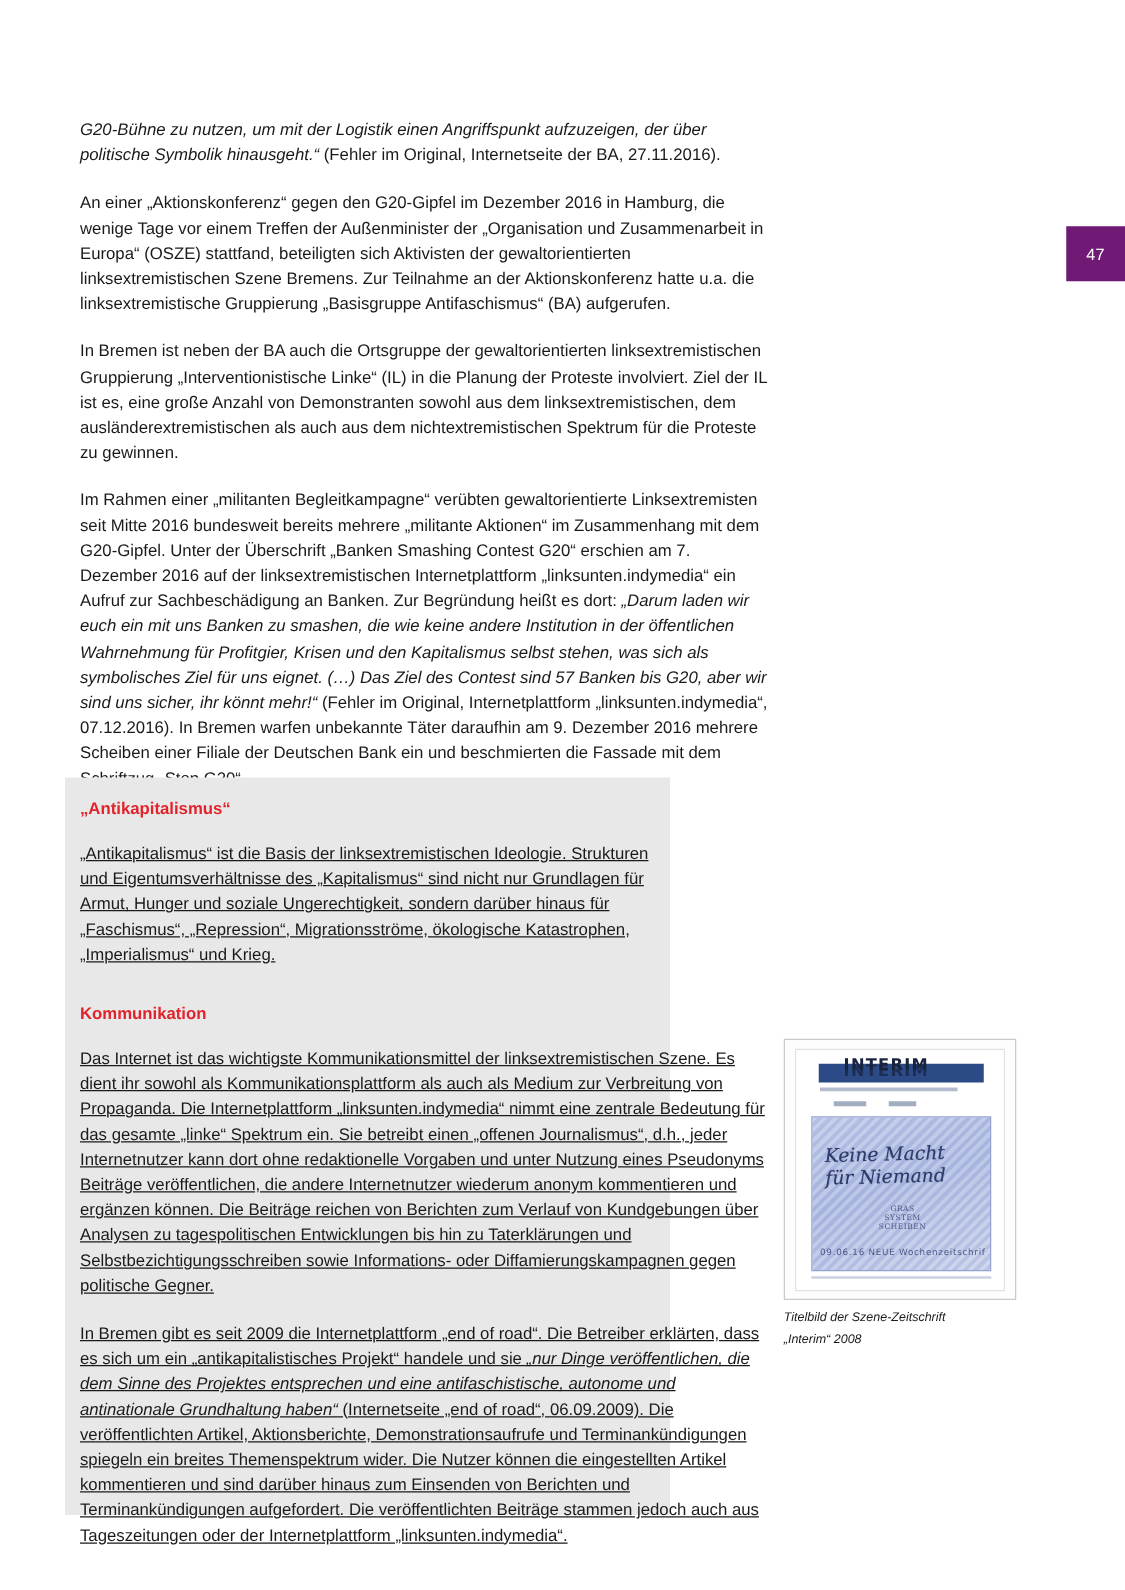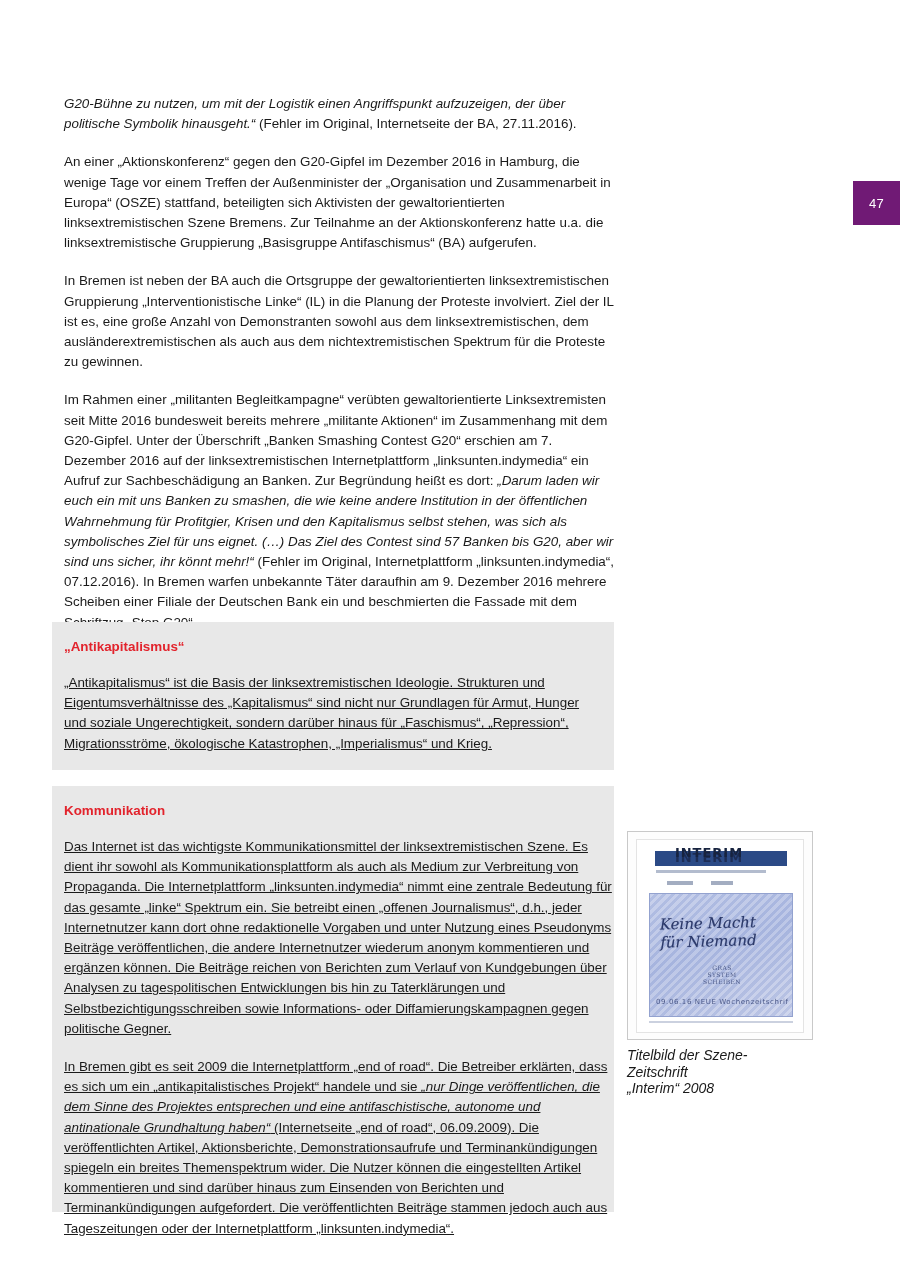--- a/index.html
+++ b/index.html
@@ -55,21 +55,21 @@
   }
   p.para:last-child { margin-bottom: 0; }
 
   .it { font-style: italic; }
 
   
   .shaded {
     position: absolute;
     background: #e8e8e8;
     left: 52px;
-    width: 562px;
+    width: 484px;
     box-sizing: border-box;
     padding: 16px 12px 16px 12px;
   }
   .shaded .box-head {
     color: #e2232c;
     font-size: 13.4px;
     font-weight: bold;
     margin: 0 0 18px 0;
     line-height: 17px;
   }
@@ -199,21 +199,21 @@
   .cover-bottomrule {
     position: absolute;
     left: 12px; top: 181px;
     width: 144px; height: 2px;
     background: #b5bdd2;
     opacity: .7;
   }
 
   .fig-caption {
     margin-top: 7px;
-    font-size: 14px;
+    font-size: 10px;
     font-style: italic;
     line-height: 16.5px;
     color: #1a1a1a;
   }
 </style>
 </head>
 <body>
 
 <div class="page">
 

